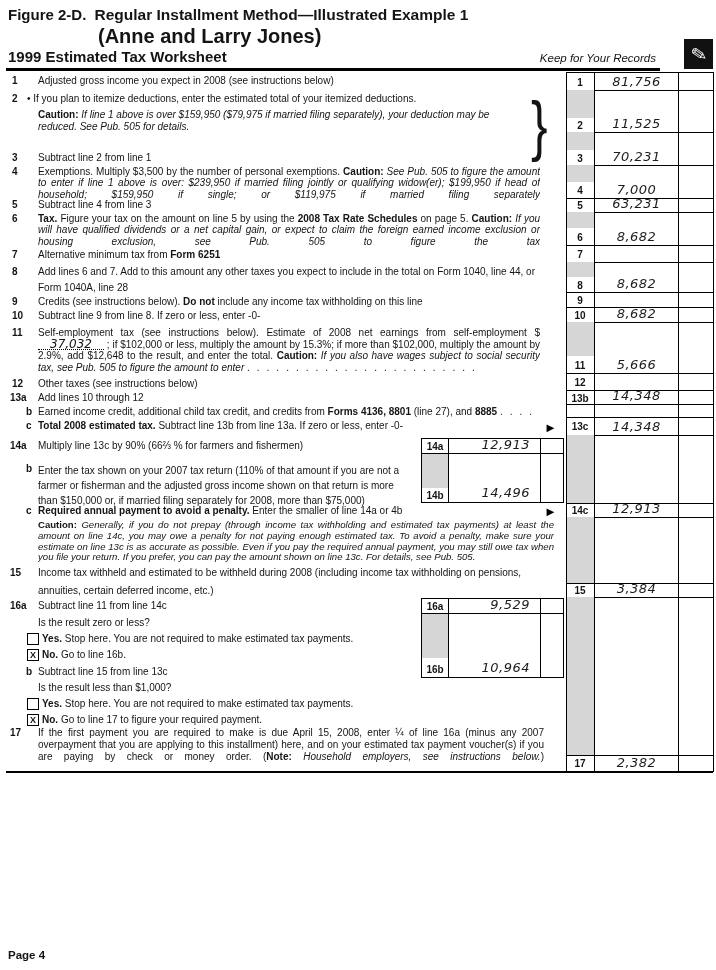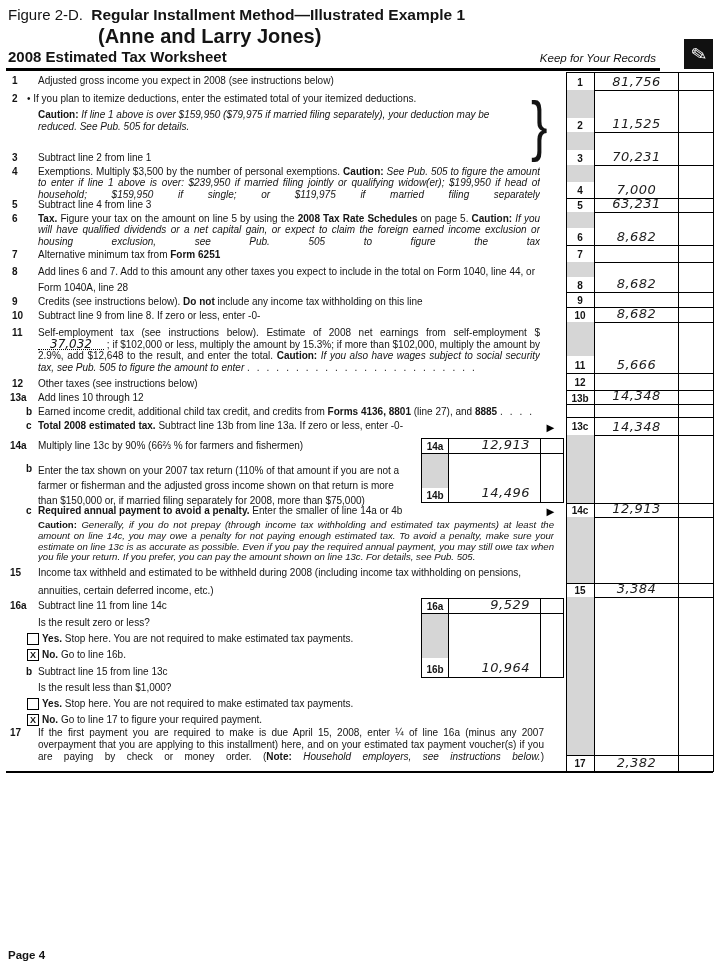--- a/index.html
+++ b/index.html
@@ -1,20 +1,20 @@
 <!DOCTYPE html>
 <html><head>
 <meta charset="utf-8">
 <style>
   html,body{margin:0;padding:0;background:#e9e9e9;}
   .page{position:relative;width:716px;height:970px;background:#ffffff;margin:0 auto;
         font-family:"Liberation Sans",sans-serif;color:#141414;overflow:hidden;}
   
   .fig-line{position:absolute;left:8px;top:6px;font-size:15px;white-space:nowrap;}
-  .fig-label{font-weight:400;font-size:15px;text-align:right;}
+  .fig-label{font-weight:700;font-size:15px;text-align:right;}
   .fig-title{font-weight:700;font-size:15.5px;margin-left:4px;}
   .fig-sub{position:absolute;left:98px;top:25px;font-weight:700;font-size:20px;text-align:right;}
   .ws-title{position:absolute;left:8px;top:48px;font-weight:700;font-size:15px;}
   .keep-note{position:absolute;left:470px;top:52px;width:186px;text-align:right;
              font-style:italic;font-size:11.5px;}
   .title-rule{position:absolute;left:6px;top:68px;width:654px;height:2.5px;background:#000;}
   .pencil-box{position:absolute;left:684px;top:39px;width:29px;height:30px;background:#111;
               display:flex;align-items:center;justify-content:center;}
   .pencil-glyph{color:#fff;font-size:19px;transform:rotate(-10deg);}
   
@@ -60,21 +60,21 @@
 </head>
 <body>
 
 <div class="page">
 
   <div class="fig-line">
     <span class="fig-label">Figure 2-D.</span>
     <span class="fig-title">Regular Installment Method—Illustrated Example 1</span>
   </div>
   <div class="fig-sub">(Anne and Larry Jones)</div>
-  <div class="ws-title">2008 Estimated Tax Worksheet</div>
+  <div class="ws-title">1999 Estimated Tax Worksheet</div>
   <div class="keep-note">Keep for Your Records</div>
   <div class="title-rule"></div>
   <div class="pencil-box">
     <span class="pencil-glyph">✎</span>
   </div>
 
   <div id="right-col">
       <div class="hline" style="top: 72px;"></div>
       <div class="hline" style="top: 90px;"></div>
       <div class="hline" style="top: 132px;"></div>

